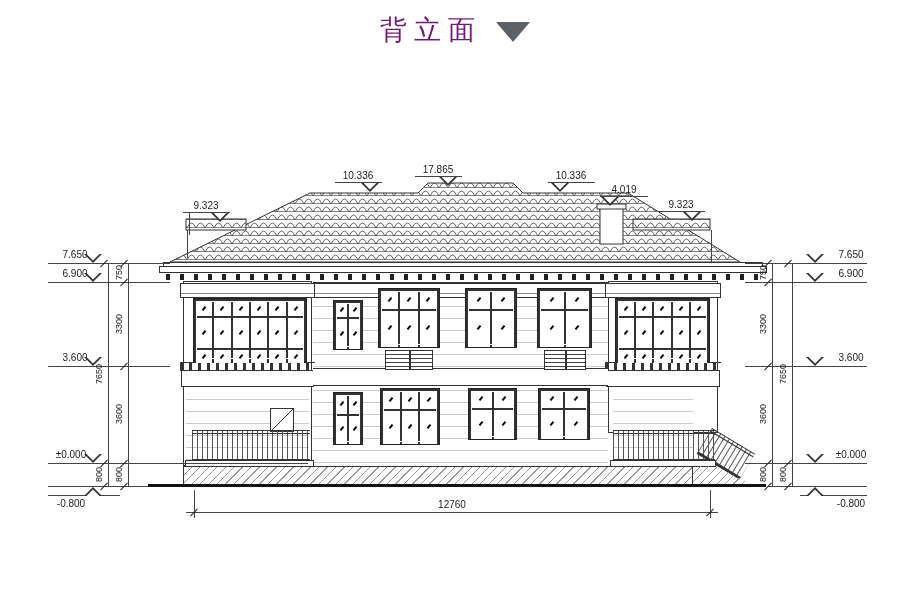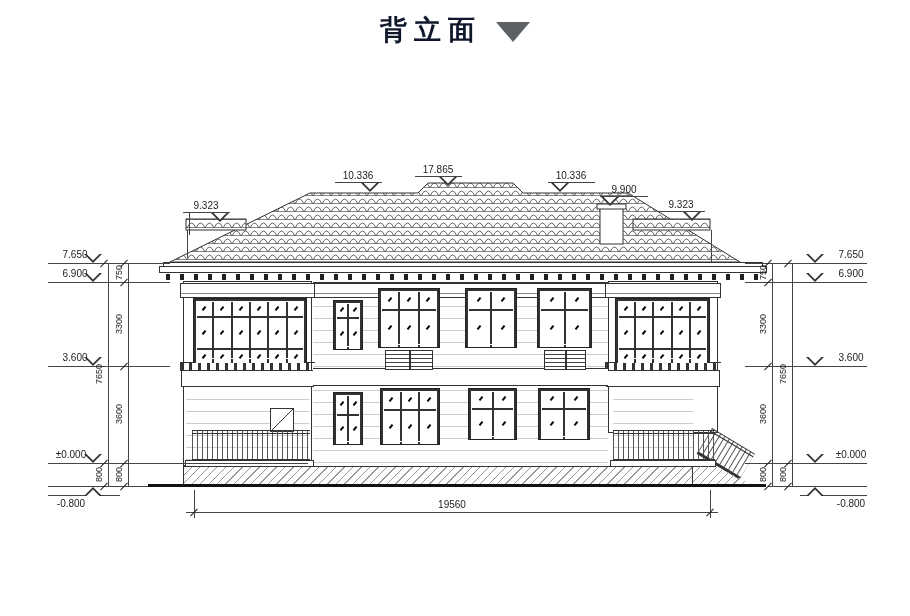--- a/index.html
+++ b/index.html
@@ -1,20 +1,20 @@
 <!DOCTYPE html>
 <html><head>
 <meta charset="utf-8">
 <style>
   html,body{margin:0;padding:0;background:#fff;width:910px;height:616px;overflow:hidden;
     font-family:"Liberation Sans","DejaVu Sans",sans-serif;color:#222;}
   .sheet{position:relative;width:910px;height:616px;background:#fff;}
   
   .title-bar{position:absolute;left:0;top:12px;width:100%;display:flex;justify-content:center;align-items:center;gap:14px;}
-  .title-text{font-size:27px;color:#0f172a;letter-spacing:7px;font-weight:700;}
+  .title-text{font-size:27px;color:#701a75;letter-spacing:7px;font-weight:400;}
   .title-tri{width:0;height:0;border-left:17px solid transparent;border-right:17px solid transparent;border-top:20px solid #5c6166;margin-top:4px;}
   
   .hl{position:absolute;height:1px;background:#444;}
   .vl{position:absolute;width:1px;background:#444;}
   .thick{position:absolute;background:#111;}
   .tk{position:absolute;width:10px;height:1px;background:#222;transform:rotate(-45deg);margin-left:-5px;}
   
   .em-t{position:absolute;font-size:10px;color:#222;width:58px;text-align:center;white-space:nowrap;}
   .tri{position:absolute;width:18px;height:9px;background:#333;clip-path:polygon(0 0,100% 0,50% 100%);}
   .tri::after{content:"";position:absolute;left:2.5px;top:0px;width:13px;height:6.5px;clip-path:polygon(0 0,100% 0,50% 100%);background:#fff;}
@@ -202,21 +202,21 @@
 
   <div class="hl" style="left:415px;top:176px;width:47px;"></div>
   <div class="rm" style="left:414px;top:164px;">17.865</div>
   <div class="tri" style="left:439px;top:177px;"></div>
 
   <div class="hl" style="left:548px;top:182px;width:47px;"></div>
   <div class="rm" style="left:547px;top:170px;">10.336</div>
   <div class="tri" style="left:551px;top:183px;"></div>
 
   <div class="hl" style="left:600px;top:196px;width:48px;"></div>
-  <div class="rm" style="left:600px;top:184px;">9.900</div>
+  <div class="rm" style="left:600px;top:184px;">4.019</div>
   <div class="tri" style="left:601px;top:197px;"></div>
 
   <div class="hl" style="left:658px;top:211px;width:47px;"></div>
   <div class="rm" style="left:657px;top:199px;">9.323</div>
   <div class="tri" style="left:683px;top:212px;"></div>
 
   <div class="hl" style="left:48px;top:263px;width:122px;"></div>
   <div class="hl" style="left:48px;top:282px;width:122px;"></div>
   <div class="hl" style="left:48px;top:366px;width:122px;"></div>
   <div class="hl" style="left:48px;top:463px;width:260px;"></div>
@@ -285,15 +285,15 @@
   <div class="vt" style="left:758px;top:394px;">3600</div>
   <div class="vt" style="left:758px;top:454px;">800</div>
   <div class="vt" style="left:778px;top:354px;">7650</div>
   <div class="vt" style="left:778px;top:454px;">800</div>
 
   <div class="vl" style="left:194px;top:490px;height:28px;"></div>
   <div class="vl" style="left:710px;top:490px;height:28px;"></div>
   <div class="hl" style="left:186px;top:512px;width:532px;"></div>
   <div class="tk" style="left:194px;top:512px;"></div>
   <div class="tk" style="left:710px;top:512px;"></div>
-  <div class="em-t" style="left:423px;top:499px;">19560</div>
+  <div class="em-t" style="left:423px;top:499px;">12760</div>
 
 </div>
 
 </body></html>

